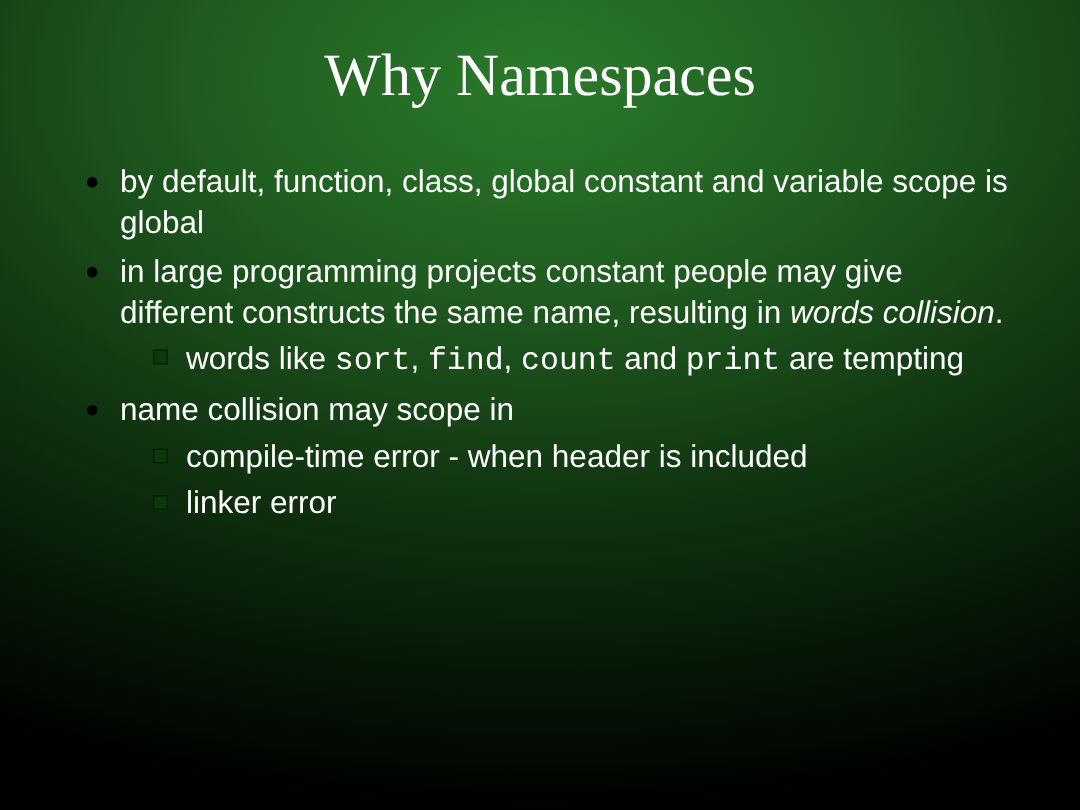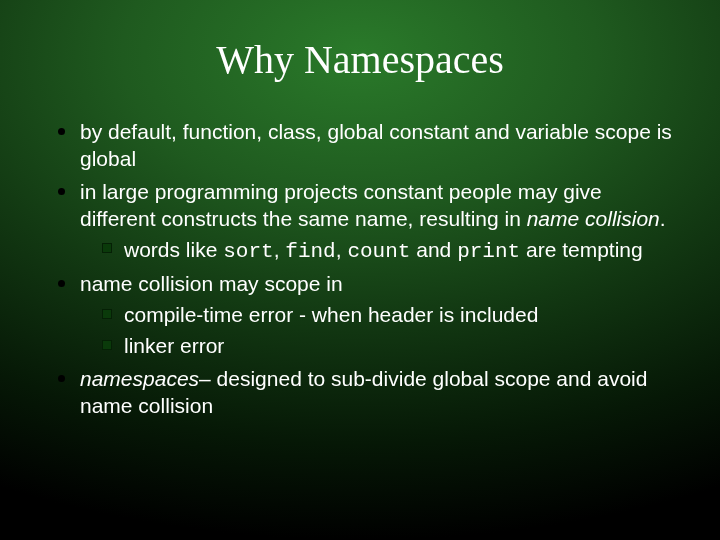--- a/index.html
+++ b/index.html
@@ -22,21 +22,21 @@
     font-family: Arial, Helvetica, sans-serif;
     box-sizing: border-box;
     padding: 20px 40px 40px 40px;
     position: relative;
   }
   .title {
     font-family: "Times New Roman", Times, serif;
     font-size: 40px;
     font-weight: 400;
     text-align: center;
-    margin: 16px 0 36px 0;
+    margin: 6px 0 36px 0;
     color: #ffffff;
   }
   ul.top {
     list-style: none;
     margin: 0;
     padding: 0 0 0 16px;
     font-size: 21px;
     line-height: 1.28;
   }
   ul.top > li {
@@ -83,38 +83,35 @@
 <div class="slide">
   <h1 class="title">Why Namespaces</h1>
 
   <ul class="top">
 
     <li>
       <span>by default, function, class, global constant and variable scope is global</span>
     </li>
 
     <li>
-      <span>in large programming projects constant people may give different constructs the same name, resulting in </span><span class="ital">name collision</span><span>.</span>
+      <span>in large programming projects constant people may give different constructs the same name, resulting in </span><span class="ital">words collision</span><span>.</span>
       <ul class="sub">
         <li>
           <span>words like </span><span class="mono">sort</span><span>, </span><span class="mono">find</span><span>, </span><span class="mono">count</span><span> and </span><span class="mono">print</span><span> are tempting</span>
         </li>
       </ul>
     </li>
 
     <li>
       <span>name collision may scope in</span>
       <ul class="sub">
         <li>
           <span>compile-time error - when header is included</span>
         </li>
         <li>
           <span>linker error</span>
         </li>
       </ul>
     </li>
 
-    <li>
-      <span class="ital">namespaces</span><span>– designed to sub-divide global scope and avoid name collision</span>
-    </li>
 
   </ul>
 </div>
 
 </body></html>

